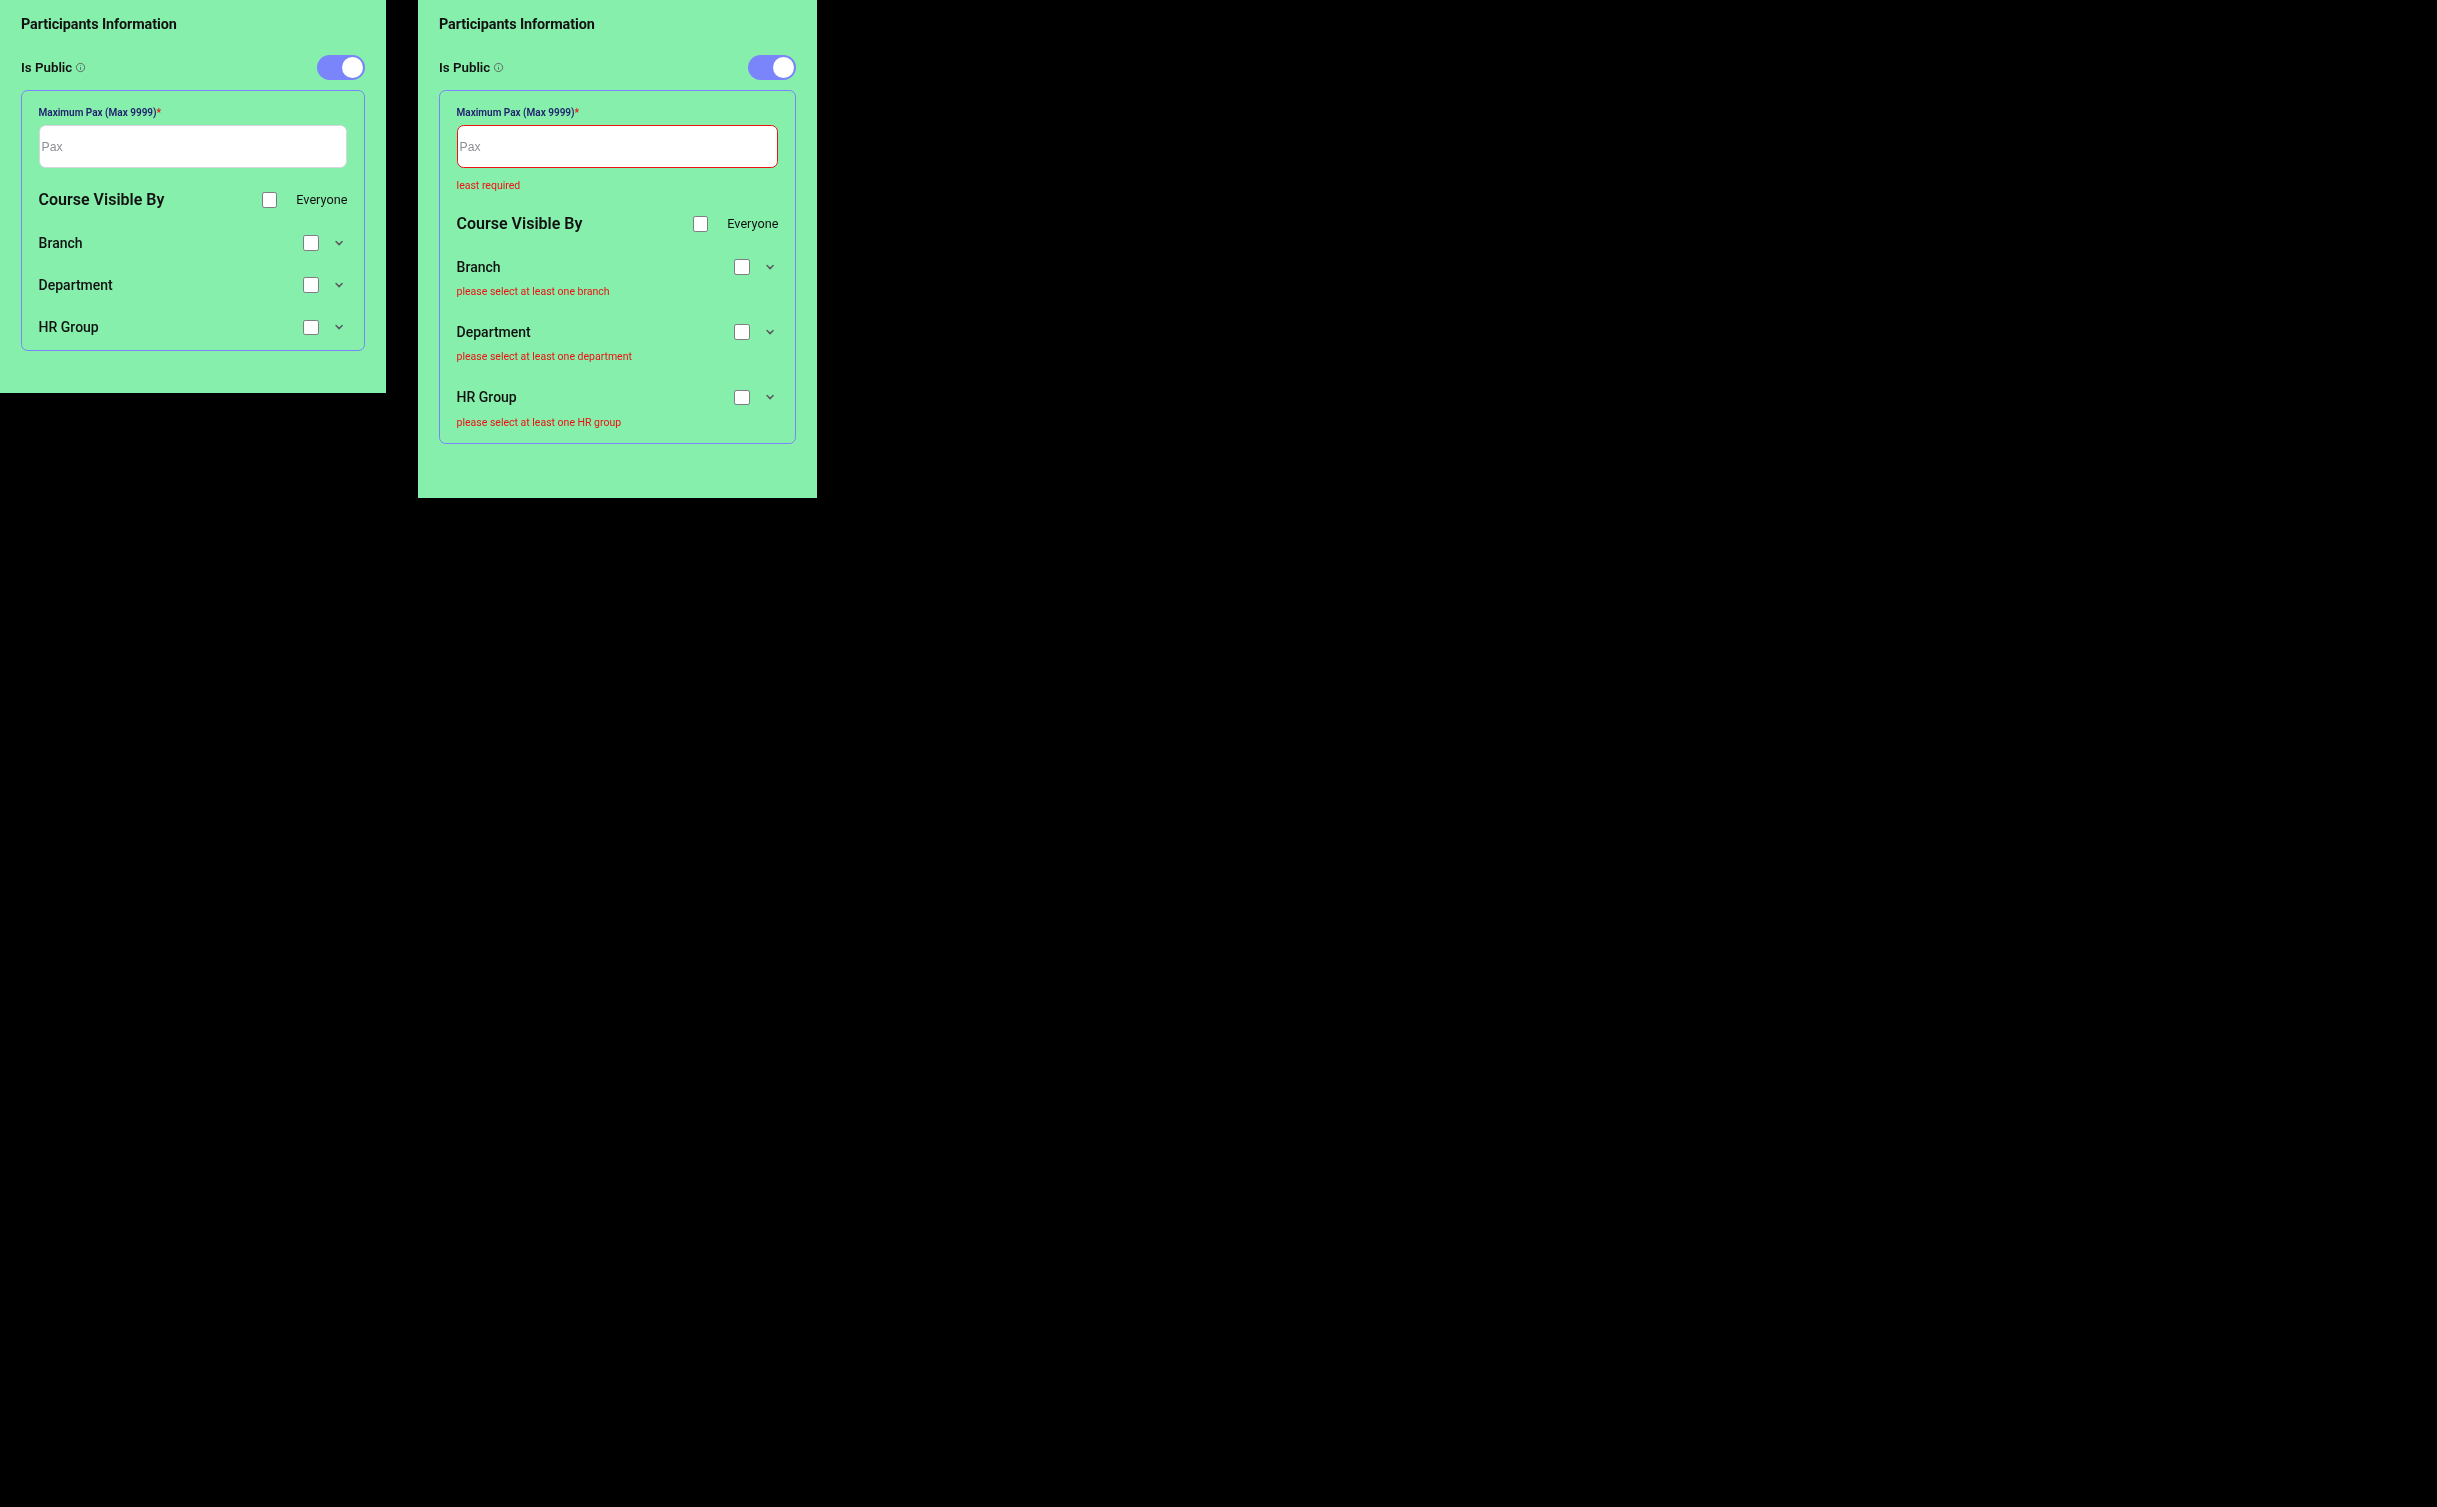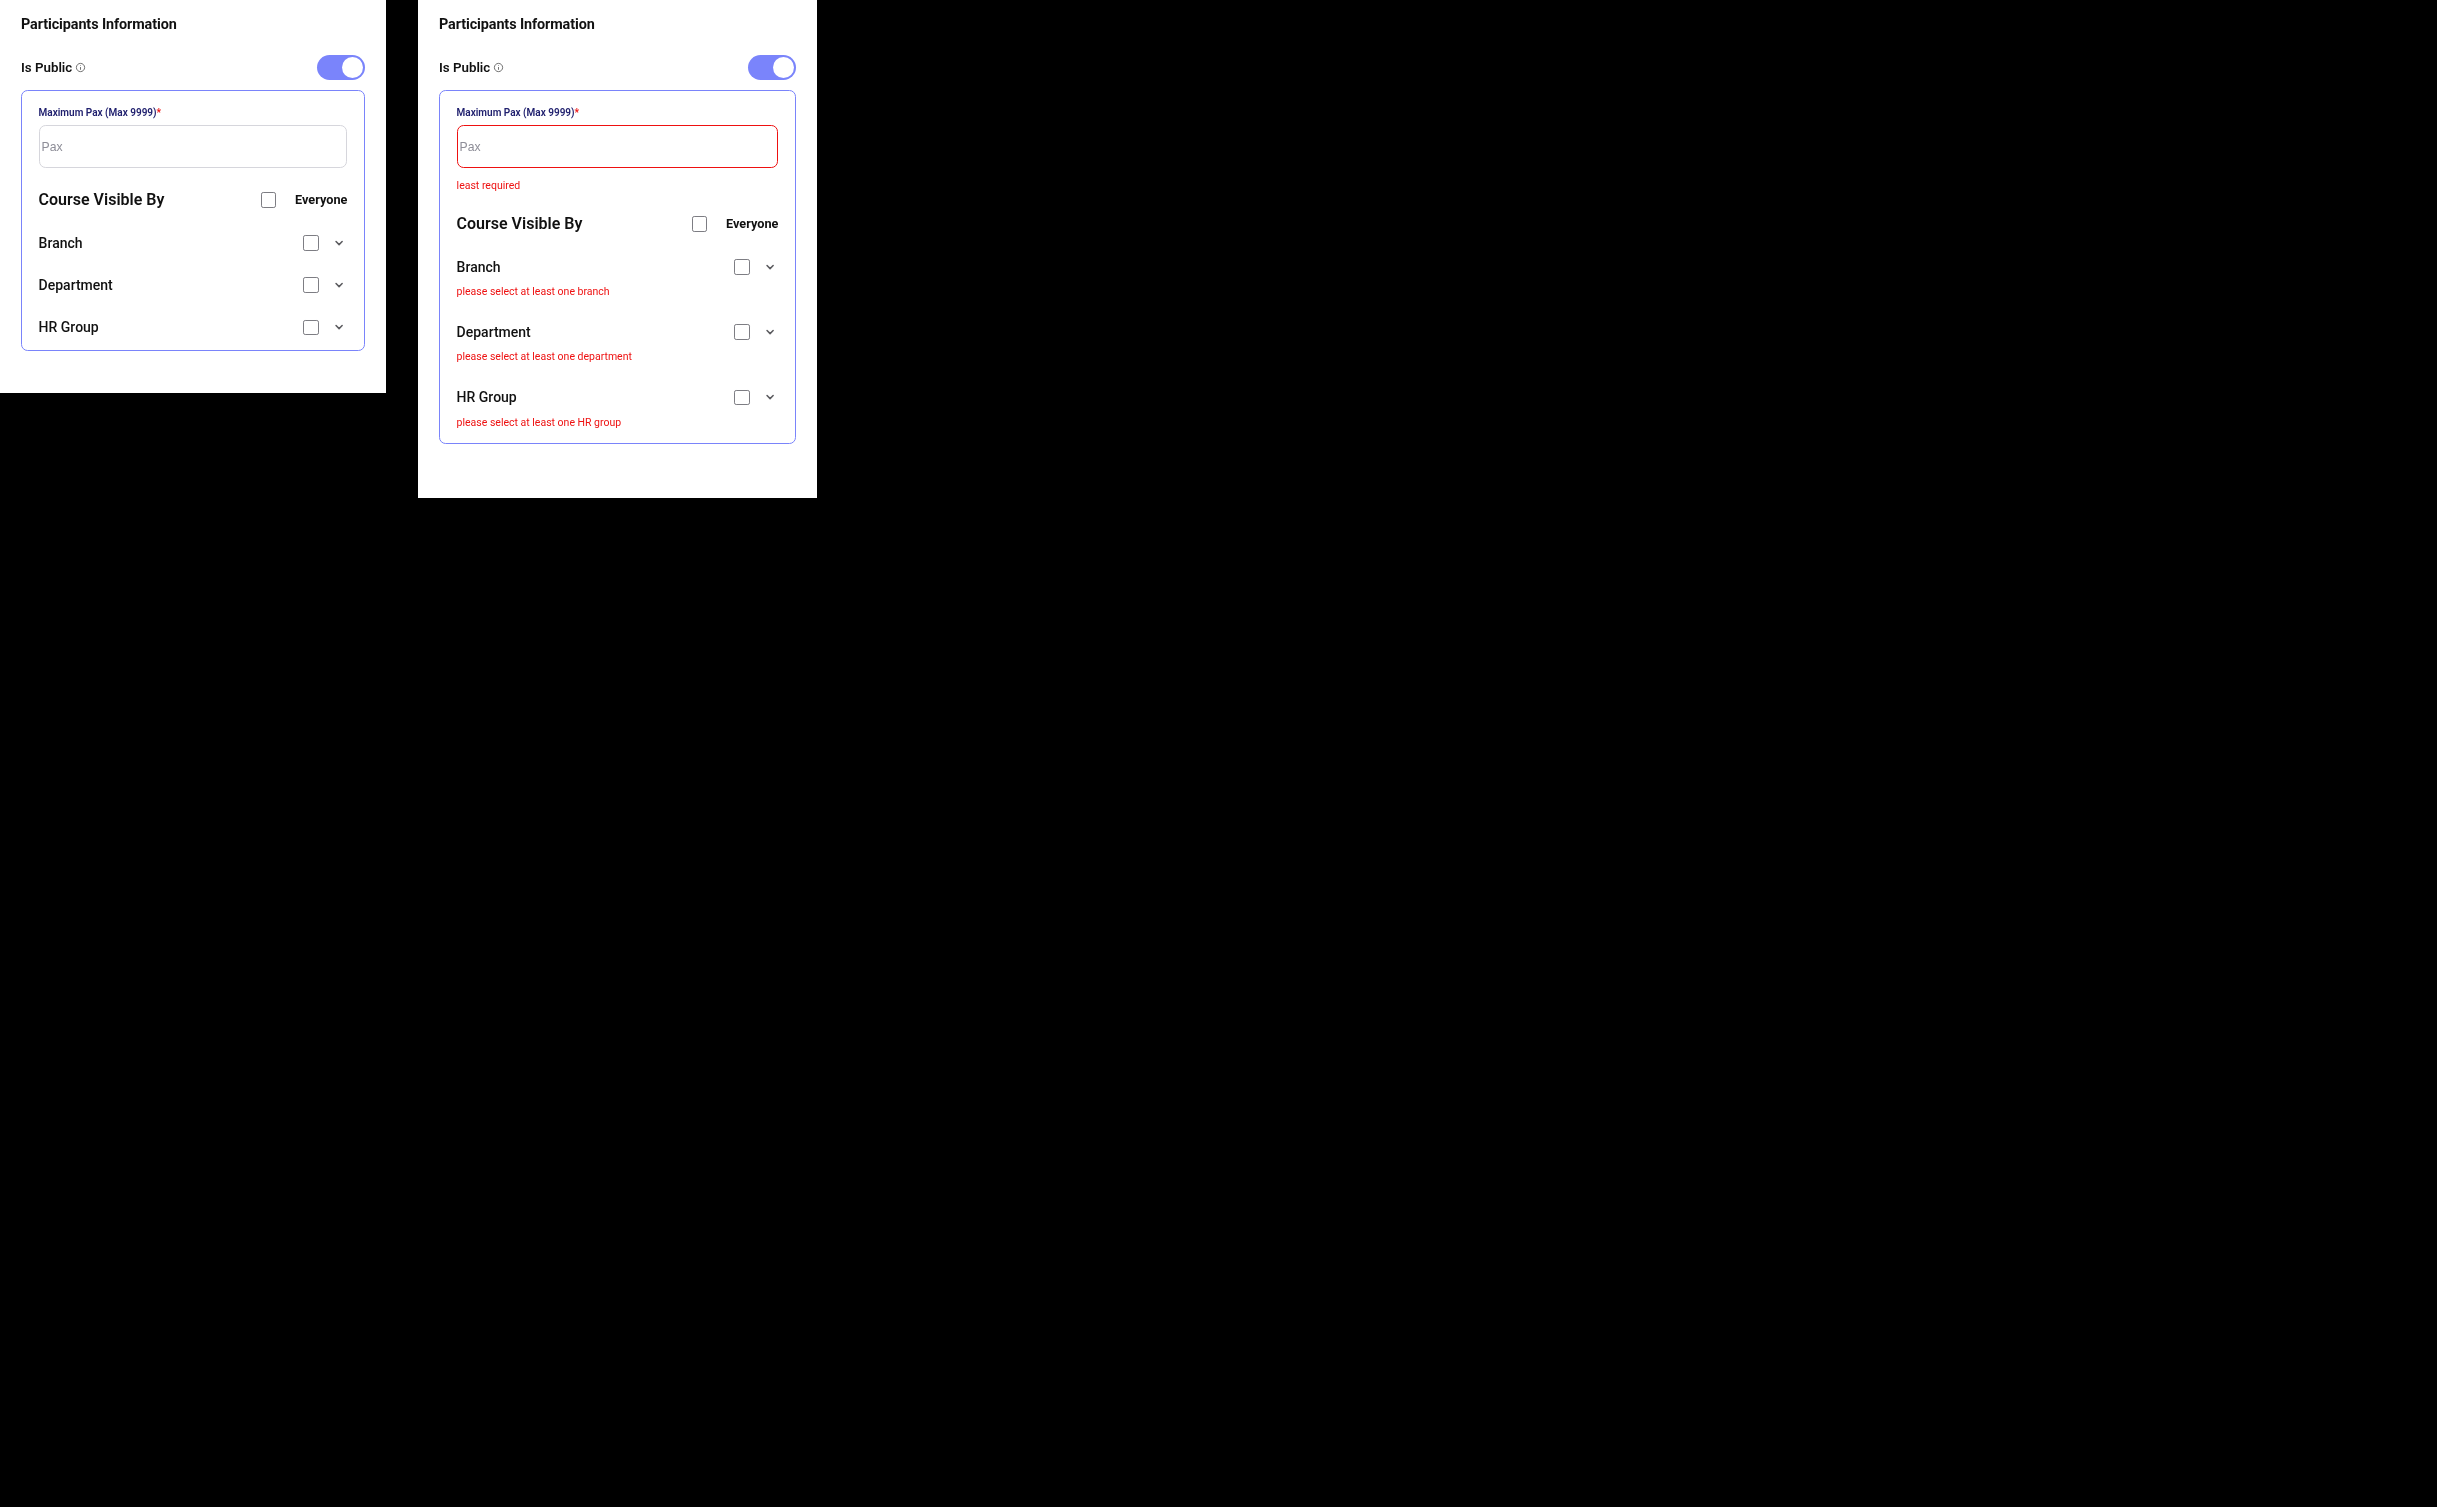--- a/index.html
+++ b/index.html
@@ -4,21 +4,21 @@
 <style>
   * { box-sizing: border-box; margin: 0; padding: 0; }
   html, body { width: 100%; height: 100%; }
   body {
     font-family: -apple-system, BlinkMacSystemFont, "Segoe UI", Roboto, "Helvetica Neue", Arial, sans-serif;
     background: #000;
     display: flex;
     gap: 0;
   }
   .col {
-    background: #ffffff;
+    background: #86efac;
     flex: 0 0 auto;
   }
   .col-left {
     width: 386px;
     height: 393px;
     padding: 15.5px 21px 16.6px 21px;
     position: relative;
   }
   .col-right {
     width: 399px;
@@ -128,21 +128,21 @@
   .chk {
     width: 15.5px;
     height: 15.5px;
     border: 1.7px solid #7d7d83;
     border-radius: 2.2px;
     background: #fff;
     cursor: pointer;
   }
   .everyone-text {
     font-size: 12.7px;
-    font-weight: 700;
+    font-weight: 400;
     color: #111;
   }
   .filter-row {
     display: flex;
     align-items: center;
     justify-content: space-between;
   }
   .filter-label {
     font-size: 14px;
     font-weight: 500;

